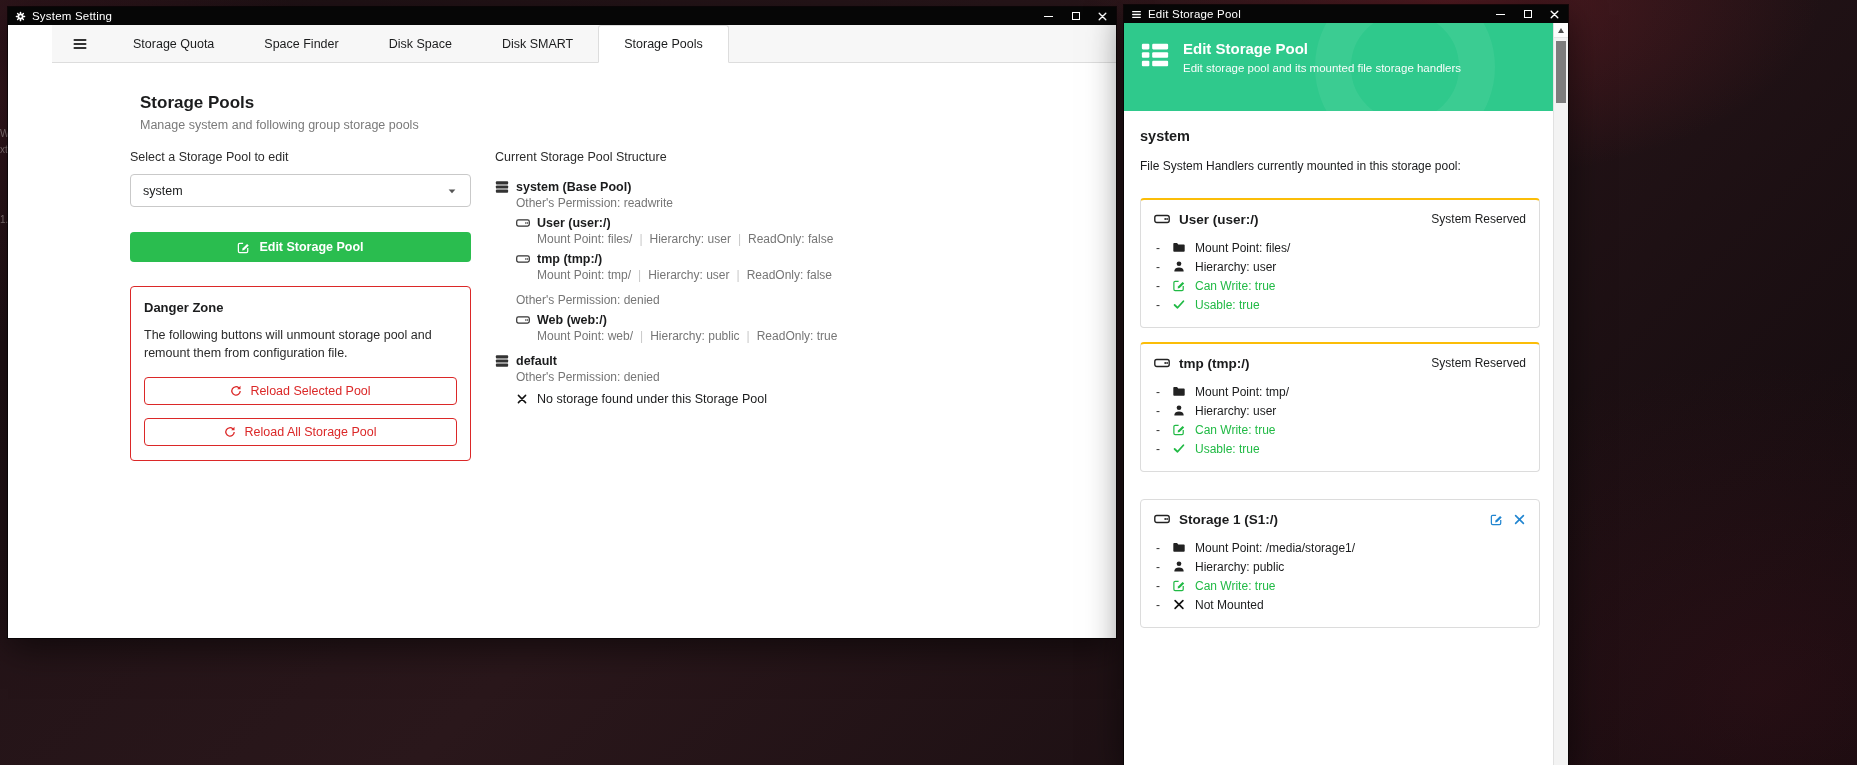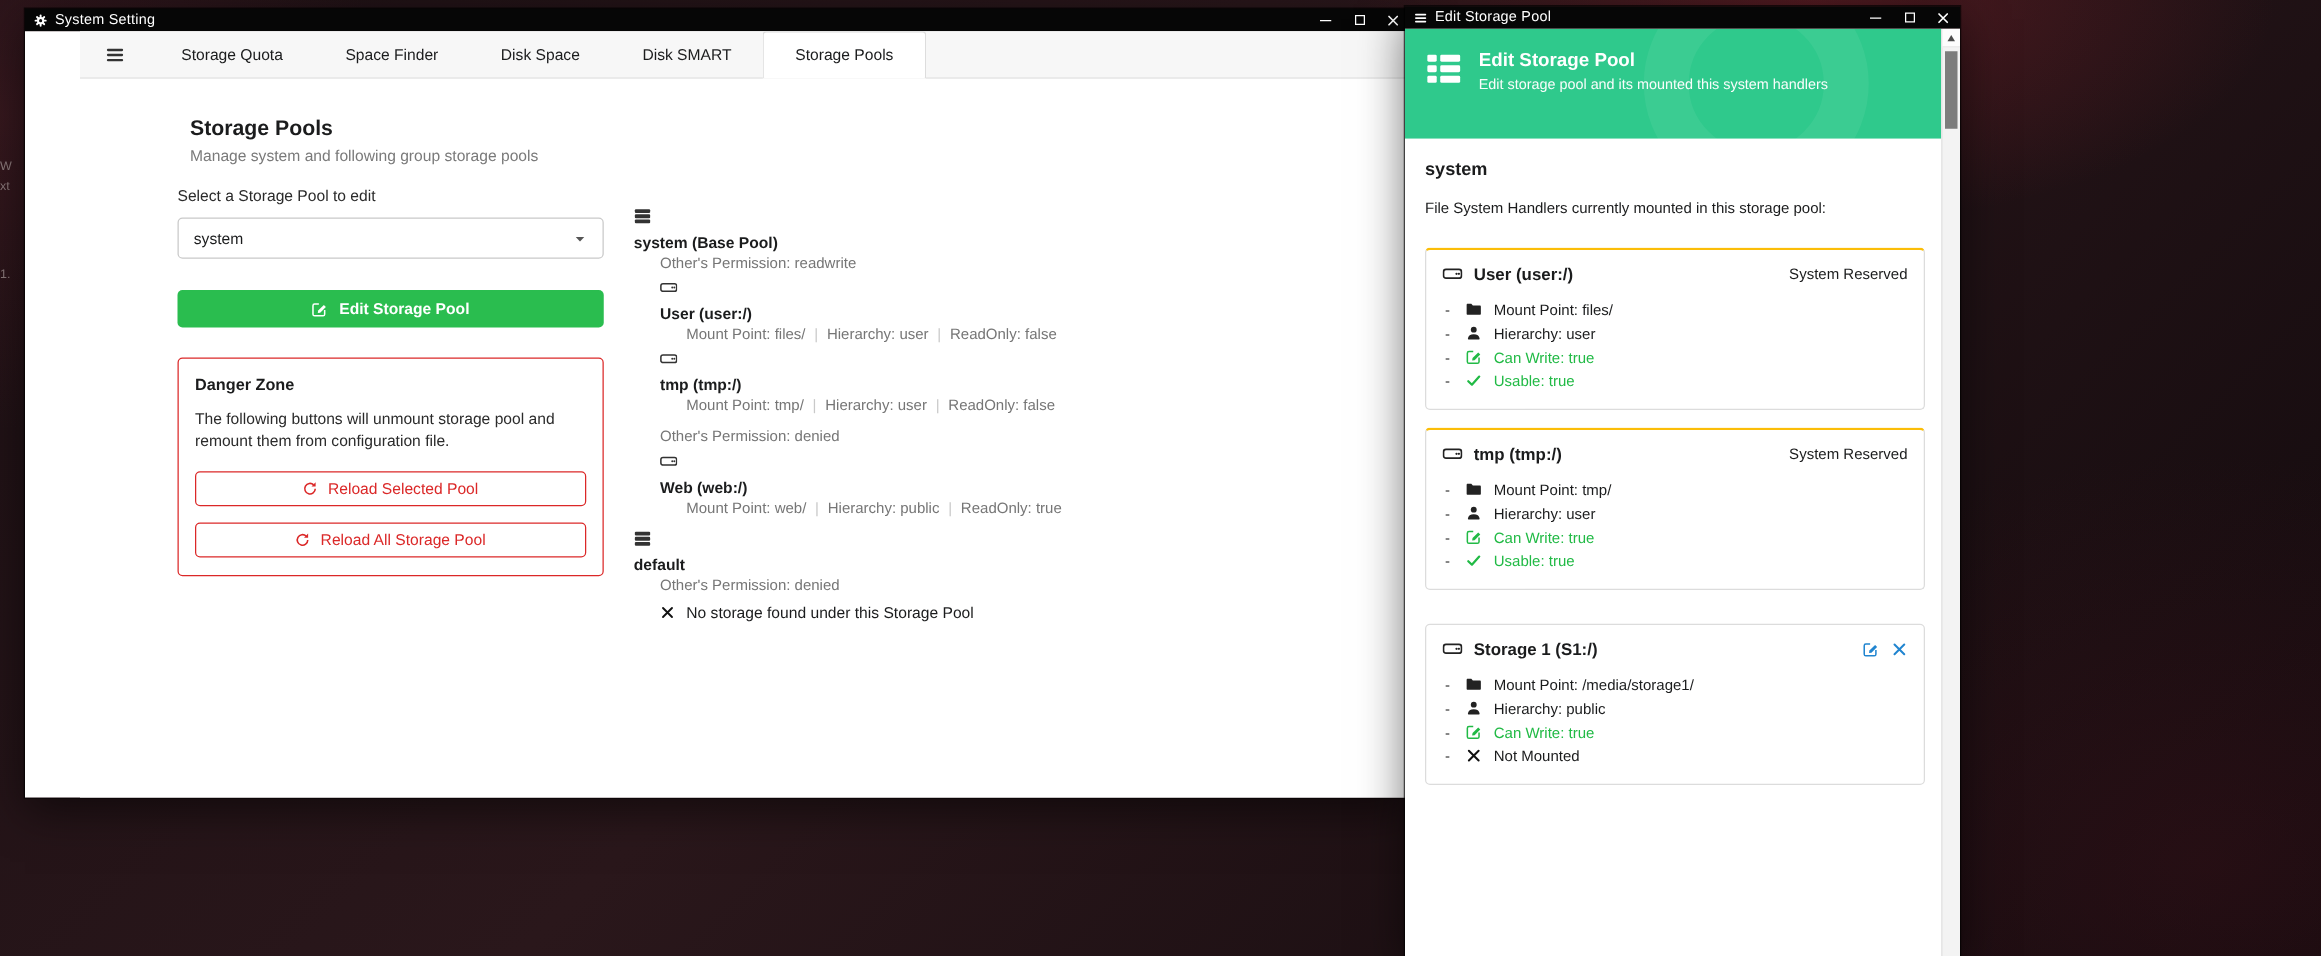--- a/index.html
+++ b/index.html
@@ -21,21 +21,21 @@
   .tcontrols { margin-left:auto; display:flex; height:100%; }
   .tc { width:27px; height:100%; display:flex; align-items:center; justify-content:center; cursor:default; }
   .tc .min-glyph { width:9px; height:1px; background:#fff; display:block; }
   .tc .max-glyph { width:8px; height:8px; border:1px solid #fff; display:block; }
 
   .ic { display:block; }
   .i11{width:11px;height:11px}.i12{width:12px;height:12px}.i13{width:13px;height:13px}
   .i14{width:14px;height:14px}.i16{width:16px;height:16px}.i30{width:30px;height:30px}
 
   
-  .win-left { left:20px; top:7px; width:1108px; height:631px; }
+  .win-left { left:8px; top:7px; width:1108px; height:631px; }
   .win-body { background:#fff; height:613px; display:flex; flex-direction:column;padding-left:44px; }
   .tabbar { display:flex; align-items:stretch; height:38px; background:#f7f7f7; border-bottom:1px solid #ddd; flex:0 0 38px; }
   .menu-btn { width:56px; display:flex; align-items:center; justify-content:center; color:#333; cursor:pointer; }
   .tab { padding:0 25px; display:flex; align-items:center; font-size:12.5px; color:#1b1c1d; cursor:pointer; white-space:nowrap; }
   .tab.active { background:#fff; border:1px solid #ddd; border-bottom:1px solid #fff; margin-bottom:-1px; border-radius:3px 3px 0 0; }
   .content { flex:1; background:#fff; overflow:hidden; }
   .page-head { padding:30px 0 0 88px; }
   .page-head h1 { font-size:17px; color:#1b1c1d; }
   .page-sub { font-size:12.5px; color:#7a7a7a; margin-top:5px; }
   .cols { display:flex; padding-left:78px; margin-top:18px; }
@@ -53,21 +53,21 @@
   .danger-title { font-size:13px; font-weight:bold; color:#1b1c1d; }
   .danger-desc { font-size:12.5px; color:#2b2b2b; margin-top:11px; line-height:1.45; width:312px; }
   .btn-outline { margin-top:13px; height:28px; width:100%; background:#fff; border:1px solid var(--danger_red,#db2828);
                  border-radius:4px; color:var(--danger_red,#db2828); font-size:12.5px;
                  display:flex; align-items:center; justify-content:center; gap:8px; cursor:pointer; font-family:inherit; }
   .btn-outline:first-of-type { margin-top:15px; }
 
   .st-title { font-size:12.5px; color:#2b2b2b; }
   .tree { margin-top:16px; }
   .pool { margin-bottom:11px; }
-  .trow { display:flex; gap:7px;flex-direction:column; }
+  .trow { display:flex; align-items:center; gap:7px; }
   .trow .ic { color:#333; flex:0 0 auto; }
   .tname { font-size:12.5px; font-weight:bold; color:#1b1c1d; }
   .tsub { margin-left:21px; margin-top:2px; margin-bottom:6px; font-size:12px; color:#767676; }
   .tchild { margin-left:21px; margin-top:4px; }
   .sep::before { content:"|"; }
   .sep { color:#c9c9c9; margin:0 7px; }
   .tempty { margin-left:21px; margin-top:8px; display:flex; align-items:center; gap:9px; font-size:12.5px; color:#1b1c1d; }
   .tempty .ic { color:#111; }
 
   
@@ -242,20 +242,21 @@
               </button>
               <button class="btn-outline">
                 <svg class="ic i12">
                     <use href="#i-refresh"></use>
                   </svg>
                 <span>Reload All Storage Pool</span>
               </button>
             </div>
           </div>
           <div class="col-right">
+            <div class="st-title">Current Storage Pool Structure</div>
             <div class="tree">
 
               <div class="pool">
                 <div class="trow">
                   <svg class="ic i14">
                       <use href="#i-server"></use>
                     </svg>
                   <span class="tname">system (Base Pool)</span>
                 </div>
                 <div class="tsub">Other's Permission: readwrite</div>
@@ -337,21 +338,21 @@
     </div>
     <div class="rw-body">
       <div class="banner">
         <div class="watermark"></div>
         <div class="banner-inner">
           <svg class="ic i30" style="color:#fff">
               <use href="#i-thlist"></use>
             </svg>
           <div>
             <div class="b-title">Edit Storage Pool</div>
-            <div class="b-sub">Edit storage pool and its mounted this system handlers</div>
+            <div class="b-sub">Edit storage pool and its mounted file storage handlers</div>
           </div>
         </div>
       </div>
       <div class="rw-main">
         <div class="pool-name">system</div>
         <div class="rw-desc">File System Handlers currently mounted in this storage pool:</div>
 
         <div class="card reserved card-1">
           <div class="chead">
             <svg class="ic i16 hdd">

